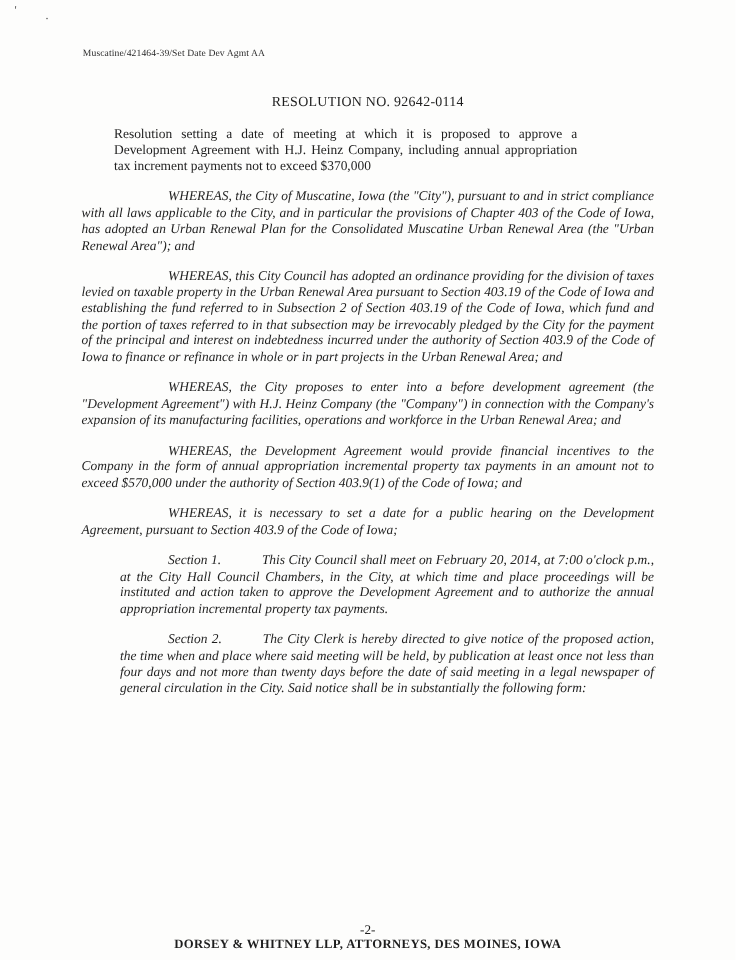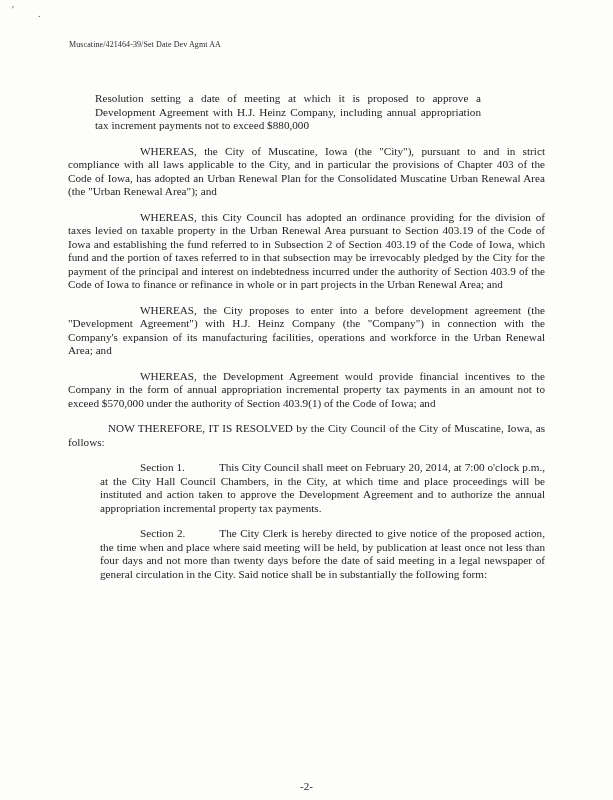--- a/index.html
+++ b/index.html
@@ -47,20 +47,21 @@
   }
   p {
     margin: 12px 0 0 0;
     text-align: justify;
   }
   .intro {
     margin: 14px 64px 0 27px;
   }
   .para {
     text-indent: 72px;
+    font-style: italic;
   }
   .para.np {
     text-indent: 40px;
   }
   .para.sec {
     text-indent: 40px;
     margin-left: 32px;
   }
   .sec-gap {
     display: inline-block;
@@ -88,37 +89,39 @@
 
 <div class="page">
 
   <span class="artifact a1">'</span>
   <span class="artifact a2">.</span>
 
   <div class="ref">Muscatine/421464-39/Set Date Dev Agmt AA</div>
 
   <div class="content">
 
+    <h1 class="title">RESOLUTION NO. 92642-0114</h1>
 
-    <p class="intro">Resolution setting a date of meeting at which it is proposed to approve a Development Agreement with H.J. Heinz Company, including annual appropriation tax increment payments not to exceed $880,000</p>
+    <p class="intro">Resolution setting a date of meeting at which it is proposed to approve a Development Agreement with H.J. Heinz Company, including annual appropriation tax increment payments not to exceed $370,000</p>
 
     <p class="para">WHEREAS, the City of Muscatine, Iowa (the "City"), pursuant to and in strict compliance with all laws applicable to the City, and in particular the provisions of Chapter 403 of the Code of Iowa, has adopted an Urban Renewal Plan for the Consolidated Muscatine Urban Renewal Area (the "Urban Renewal Area"); and</p>
 
     <p class="para">WHEREAS, this City Council has adopted an ordinance providing for the division of taxes levied on taxable property in the Urban Renewal Area pursuant to Section 403.19 of the Code of Iowa and establishing the fund referred to in Subsection 2 of Section 403.19 of the Code of Iowa, which fund and the portion of taxes referred to in that subsection may be irrevocably pledged by the City for the payment of the principal and interest on indebtedness incurred under the authority of Section 403.9 of the Code of Iowa to finance or refinance in whole or in part projects in the Urban Renewal Area; and</p>
 
     <p class="para">WHEREAS, the City proposes to enter into a before development agreement (the "Development Agreement") with H.J. Heinz Company (the "Company") in connection with the Company's expansion of its manufacturing facilities, operations and workforce in the Urban Renewal Area; and</p>
 
     <p class="para">WHEREAS, the Development Agreement would provide financial incentives to the Company in the form of annual appropriation incremental property tax payments in an amount not to exceed $570,000 under the authority of Section 403.9(1) of the Code of Iowa; and</p>
 
+    <p class="para">WHEREAS, it is necessary to set a date for a public hearing on the Development Agreement, pursuant to Section 403.9 of the Code of Iowa;</p>
 
-    <p class="para np">NOW THEREFORE, IT IS RESOLVED by the City Council of the City of Muscatine, Iowa, as follows:</p>
 
     <p class="para sec"><span class="sec-label">Section 1.</span><span class="sec-gap"></span><span class="sec-text">This City Council shall meet on February 20, 2014, at 7:00 o'clock p.m., at the City Hall Council Chambers, in the City, at which time and place proceedings will be instituted and action taken to approve the Development Agreement and to authorize the annual appropriation incremental property tax payments.</span></p>
 
     <p class="para sec"><span class="sec-label">Section 2.</span><span class="sec-gap"></span><span class="sec-text">The City Clerk is hereby directed to give notice of the proposed action, the time when and place where said meeting will be held, by publication at least once not less than four days and not more than twenty days before the date of said meeting in a legal newspaper of general circulation in the City.  Said notice shall be in substantially the following form:</span></p>
 
   </div>
 
   <div class="footer">
     <div class="page-num">-2-</div>
+    <div class="firm">DORSEY &amp; WHITNEY LLP, ATTORNEYS, DES MOINES, IOWA</div>
   </div>
 
 </div>
 
 </body></html>

